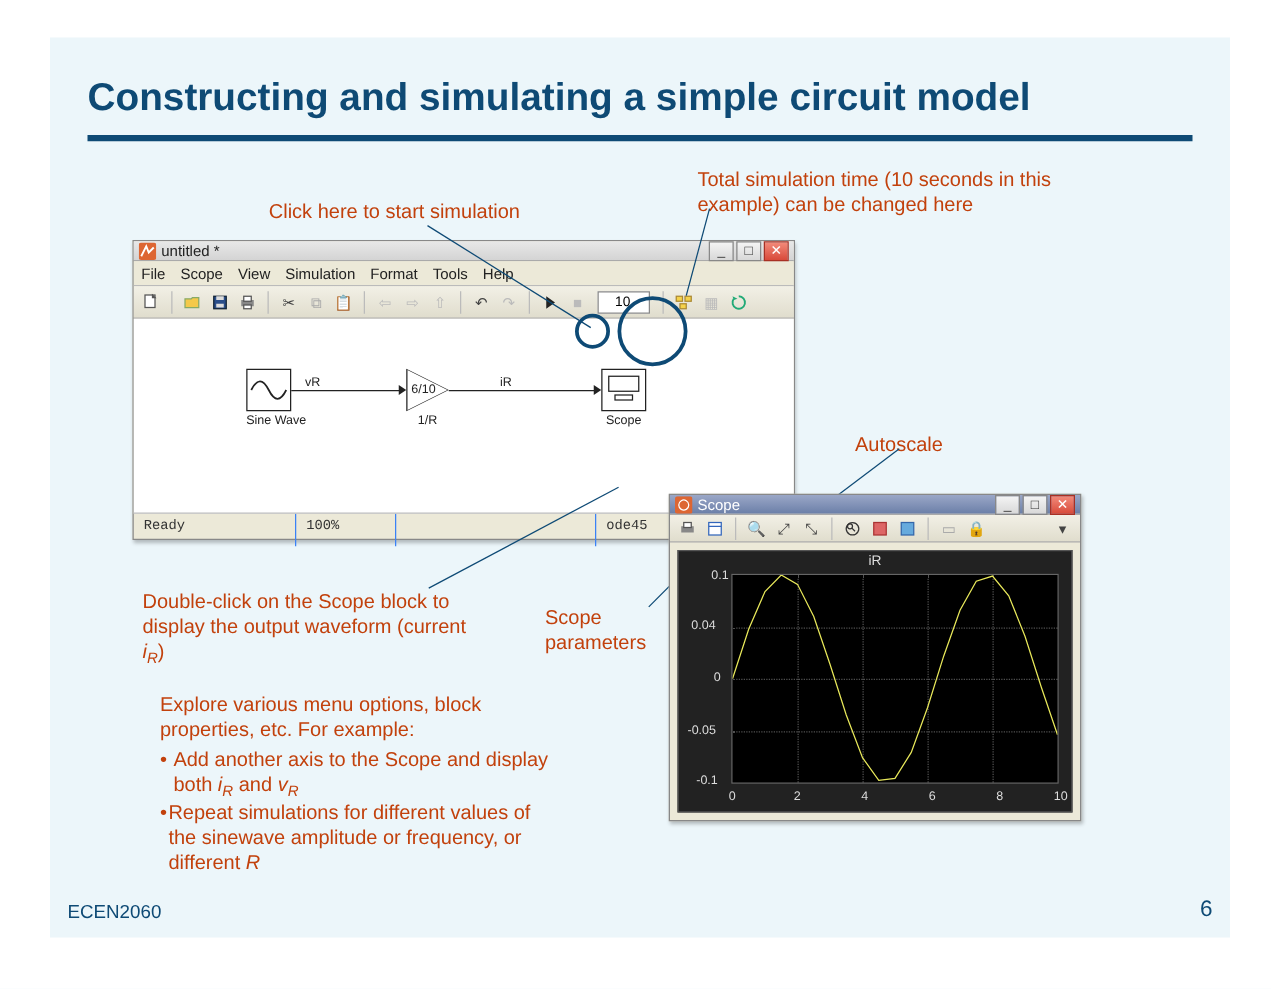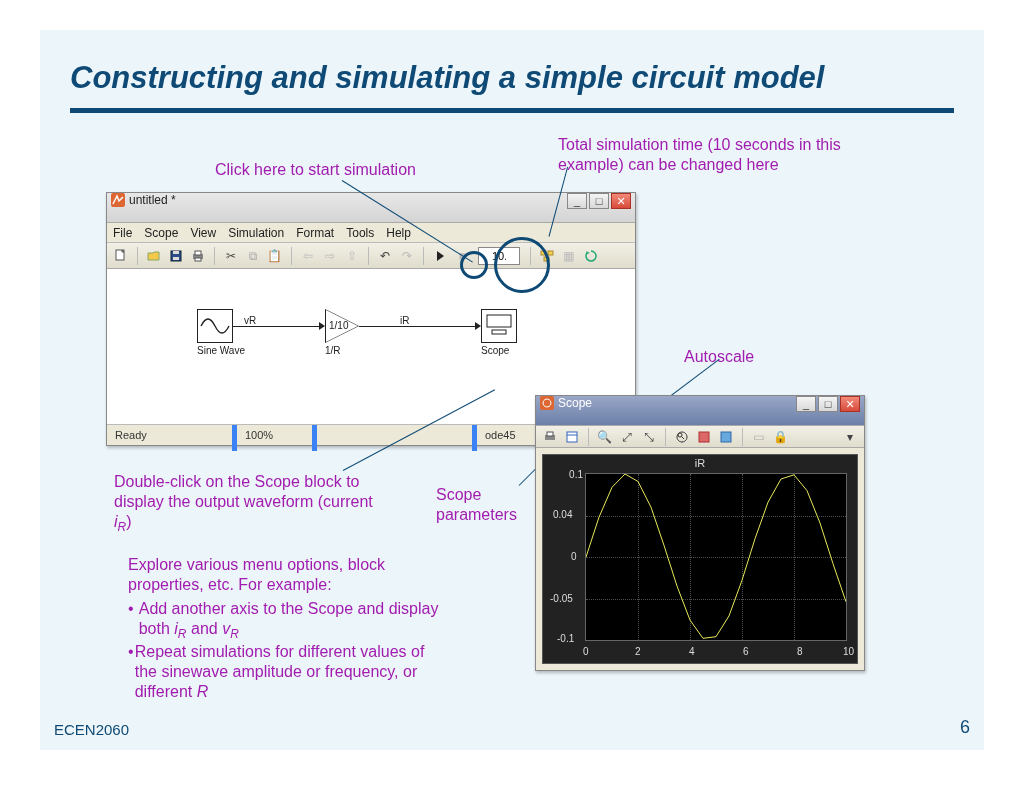--- a/index.html
+++ b/index.html
@@ -10,47 +10,47 @@
     position: relative; overflow: hidden;
   }
   .slide {
     position: absolute; left: 40px; top: 30px;
     width: 944px; height: 720px;
     background: #ecf6fa;
   }
   .title {
     position: absolute; left: 30px; top: 30px;
     width: 900px;
-    color: #0e4a75; font-size: 31px; font-weight: bold; font-style: italic;
+    color: #0e4a75; font-size: 31px; font-weight: bold;
   }
   .rule {
     position: absolute; left: 30px; top: 78px;
     width: 884px; height: 5px; background: #0e4a75;
   }
-  .ann { position: absolute; color: #a21caf; font-size: 16px; line-height: 1.25; }
+  .ann { position: absolute; color: #c2410c; font-size: 16px; line-height: 1.25; }
   .footer-left {
     position: absolute; left: 14px; bottom: 12px;
     color: #0e4a75; font-size: 15px;
   }
   .footer-right {
     position: absolute; right: 14px; bottom: 12px;
     color: #0e4a75; font-size: 18px;
   }
   
   .win {
     position: absolute;
     background: #ece9d8;
     border: 1px solid #888;
     box-shadow: 1px 2px 3px rgba(0,0,0,.25);
   }
   .win-title {
-    height: 30px;
+    height: 16px;
     background: linear-gradient(#e8e8e8,#d4d4d4);
     border-bottom: 1px solid #aaa;
-    display: flex; 
+    display: flex; align-items: center;
     padding: 0 4px; font-size: 12px; color: #222;
   }
   .win-title .icon16 {
     width: 14px; height: 14px; margin-right: 4px;
     display: inline-flex; align-items: center; justify-content: center;
   }
   .win-ctrl { margin-left: auto; display: flex; gap: 2px; }
   .win-btn {
     width: 20px; height: 16px;
     background: linear-gradient(#f4f4f4,#d8d8d8);
@@ -84,25 +84,25 @@
     margin: 0 4px;
   }
   .canvas {
     background: #fff; border-bottom:1px solid #bbb;
     position: relative;
   }
   .statusbar {
     height: 20px; display: flex; align-items: center;
     font-size: 11px; color: #333;
   }
-  .statusbar .cell { border-right:5px solid #3b82f6; height:100%; display:flex; align-items:center; padding:16px 8px; }
+  .statusbar .cell { border-right:1px solid #3b82f6; height:100%; display:flex; align-items:center; padding:16px 8px;font-family:Liberation Mono, monospace; }
   
   .blk { position:absolute; }
   .blk-box { border:1px solid #222; background:#fff; width:36px; height:34px; display:flex; align-items:center; justify-content:center; }
-  .blk-label { font-size:10px; color:#222; text-align:left; margin-top:2px; }
+  .blk-label { font-size:10px; color:#222; text-align:center; margin-top:2px; }
   .wire { position:absolute; background:#222; height:1px; }
   .arrowhead { position:absolute; width:0;height:0; border-left:6px solid #222; border-top:4px solid transparent; border-bottom:4px solid transparent; }
   .wirelabel { position:absolute; font-size:10px; color:#222; }
   .tri {
     width: 0; height: 0;
     border-left: 34px solid #222;
     border-top: 17px solid transparent;
     border-bottom: 17px solid transparent;
     position: relative;
   }
@@ -265,21 +265,21 @@
       </div>
 
       <div class="wire" style="left:126px; top:57px; width:88px;"></div>
       <div class="wirelabel" style="left:137px; top:46px;">vR</div>
       <div class="arrowhead" style="left:212px; top:53px;"></div>
 
       <div class="blk" style="left:218px; top:40px;">
         <div style="position:relative; width:34px; height:34px;">
           <div class="tri">
               <div class="tri-inner"></div>
-              <div class="tri-text">1/10</div>
+              <div class="tri-text">6/10</div>
             </div>
         </div>
         <div class="blk-label">1/R</div>
       </div>
 
       <div class="wire" style="left:252px; top:57px; width:118px;"></div>
       <div class="wirelabel" style="left:293px; top:46px;">iR</div>
       <div class="arrowhead" style="left:368px; top:53px;"></div>
 
       <div class="blk" style="left:374px; top:40px;">

